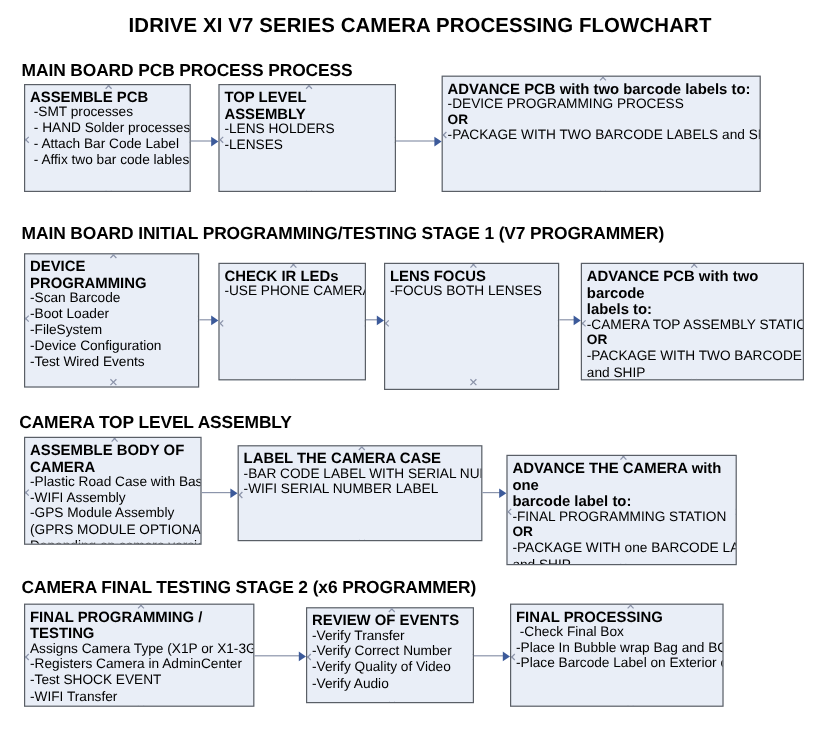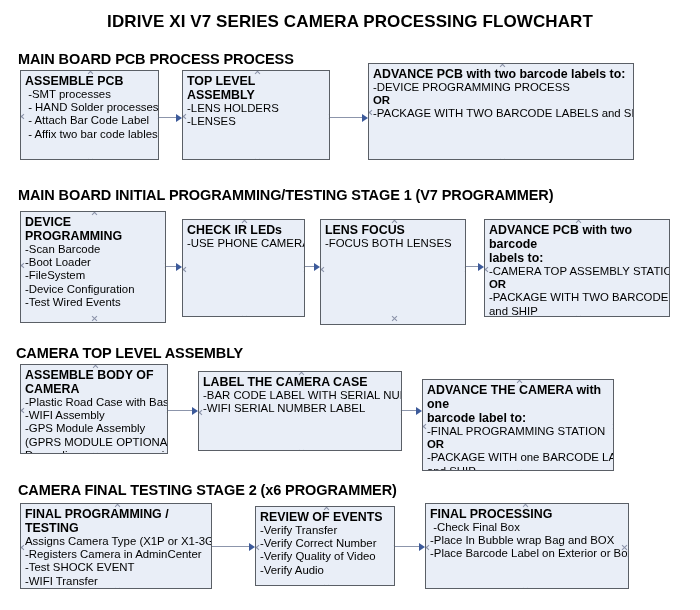--- a/index.html
+++ b/index.html
@@ -228,21 +228,21 @@
       <div class="bx-title">REVIEW OF EVENTS</div>
       <div class="bx-line">-Verify Transfer</div>
       <div class="bx-line">-Verify Correct Number</div>
       <div class="bx-line">-Verify Quality of Video</div>
       <div class="bx-line">-Verify Audio</div>
       <div class="handle" style="left: 70px; top: 0px;"></div>
       <div class="handle" style="left: 70px; top: 80px;"></div>
       <div class="handle" style="left: 0px; top: 40px;"></div>
       <div class="handle" style="left: 140px; top: 40px;"></div>
     </div>
-    <div class="pbox" style="left: 425px; top: 503px; width: 204px; height: 86px;">
+    <div class="pbox" style="left: 425px; top: 503px; width: 178px; height: 86px;">
       <div class="bx-title">FINAL PROCESSING</div>
       <div class="bx-line"> -Check Final Box</div>
       <div class="bx-line">-Place In Bubble wrap Bag and BOX</div>
       <div class="bx-line">-Place Barcode Label on Exterior or Box</div>
       <div class="handle" style="left: 99px; top: 0px;"></div>
       <div class="handle" style="left: 99px; top: 86px;"></div>
       <div class="handle" style="left: 0px; top: 43px;"></div>
       <div class="handle" style="left: 198px; top: 43px;"></div>
     </div>
     <div class="arrow-line" style="left: 159px; top: 117px; width: 18px;"></div>

